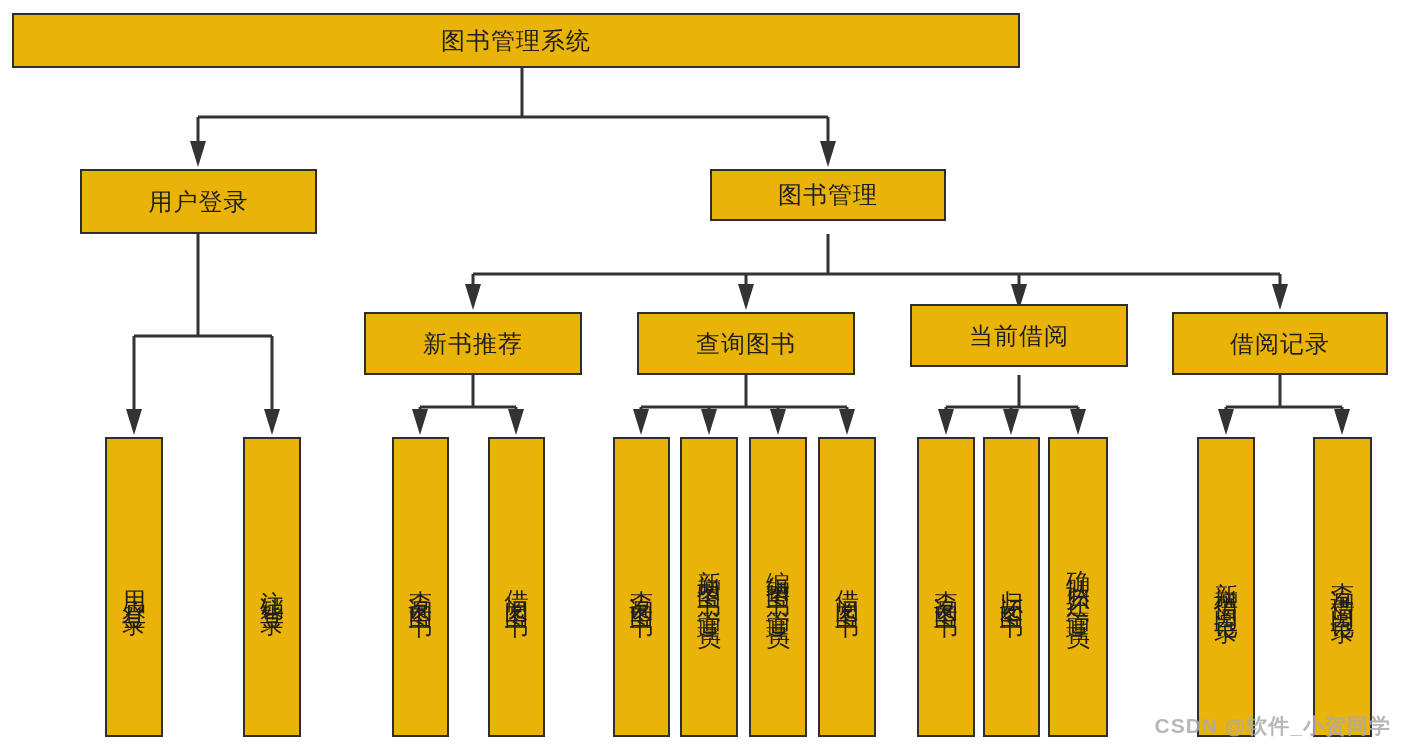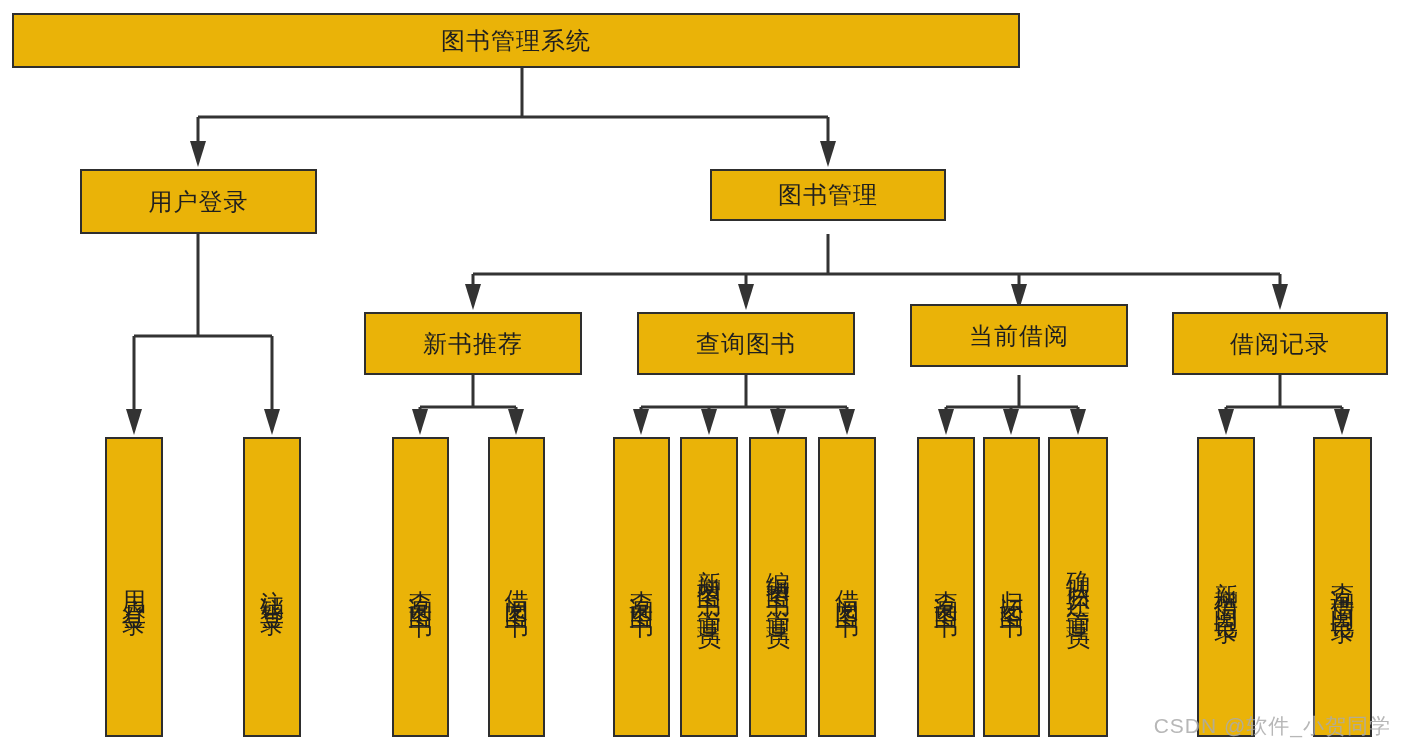--- a/index.html
+++ b/index.html
@@ -43,20 +43,21 @@
   }
   .watermark {
     position: absolute;
     right: 14px;
     bottom: 7px;
     font-size: 21px;
     color: rgba(170,170,170,0.85);
     letter-spacing: 1px;
     z-index: 5;
     white-space: nowrap;
+    font-weight: bold;
   }
 </style>
 </head>
 <body>
 
 <div class="canvas">
 
   <svg class="connectors" width="1405" height="747" viewBox="0 0 1405 747">
     <g stroke="#333333" stroke-width="3" fill="none">
       <path d="M522 68 V117 M198 117 H828 M198 117 V148 M828 117 V148"></path>

